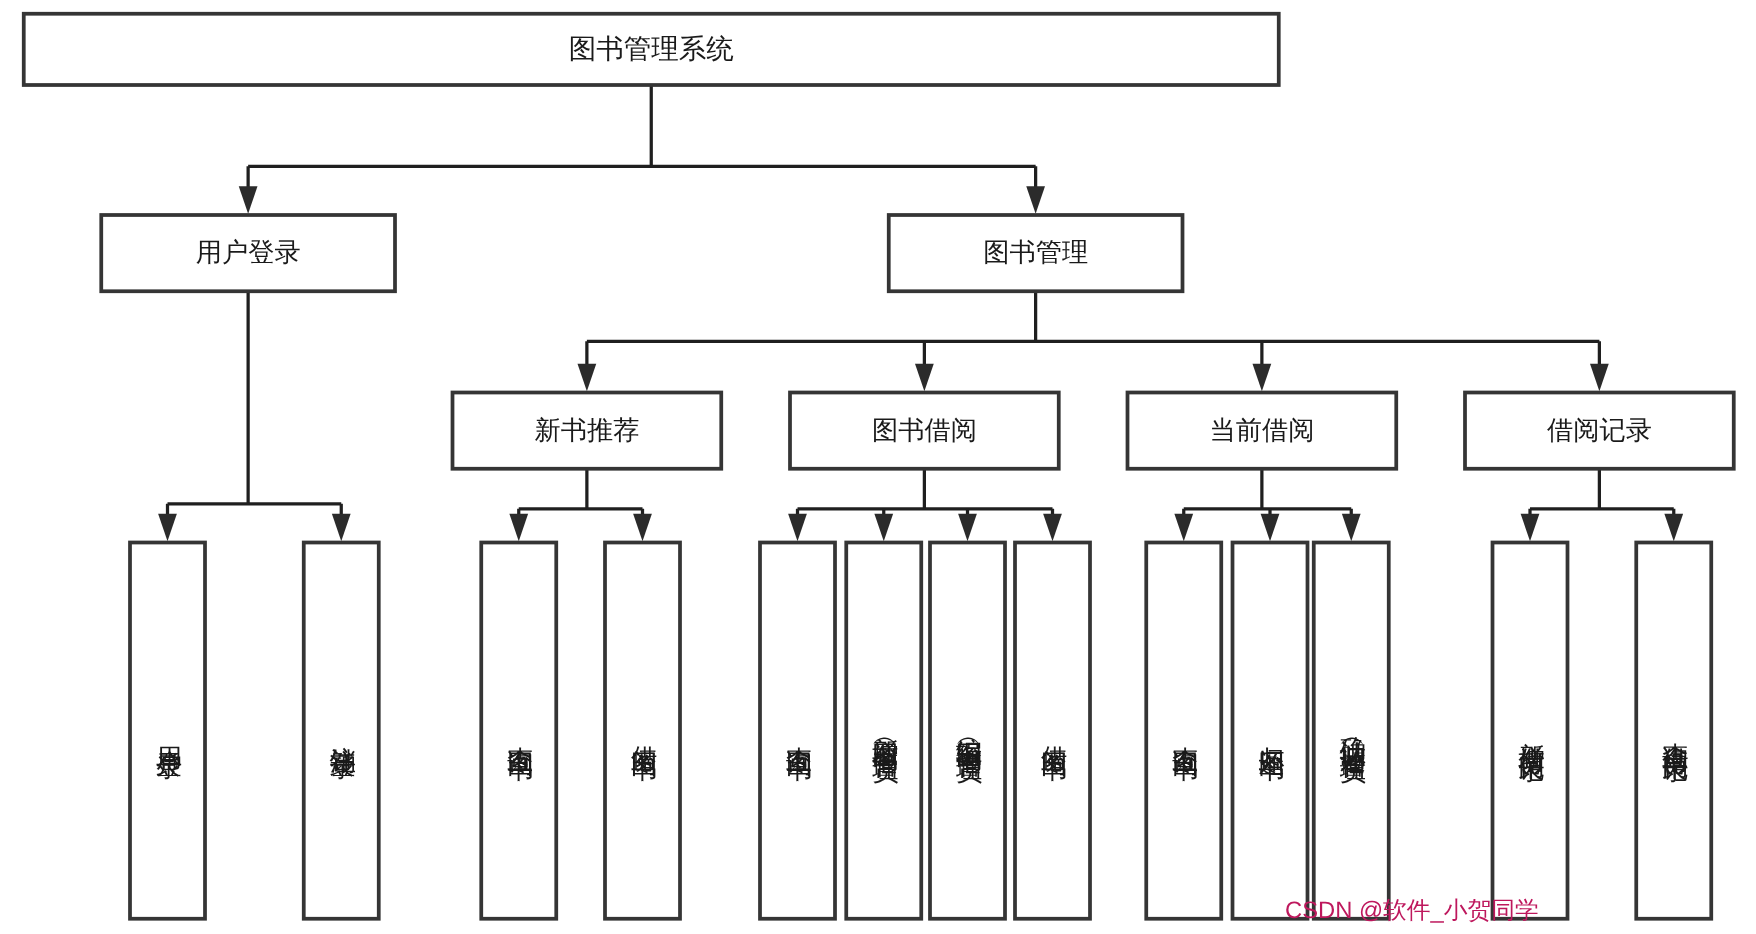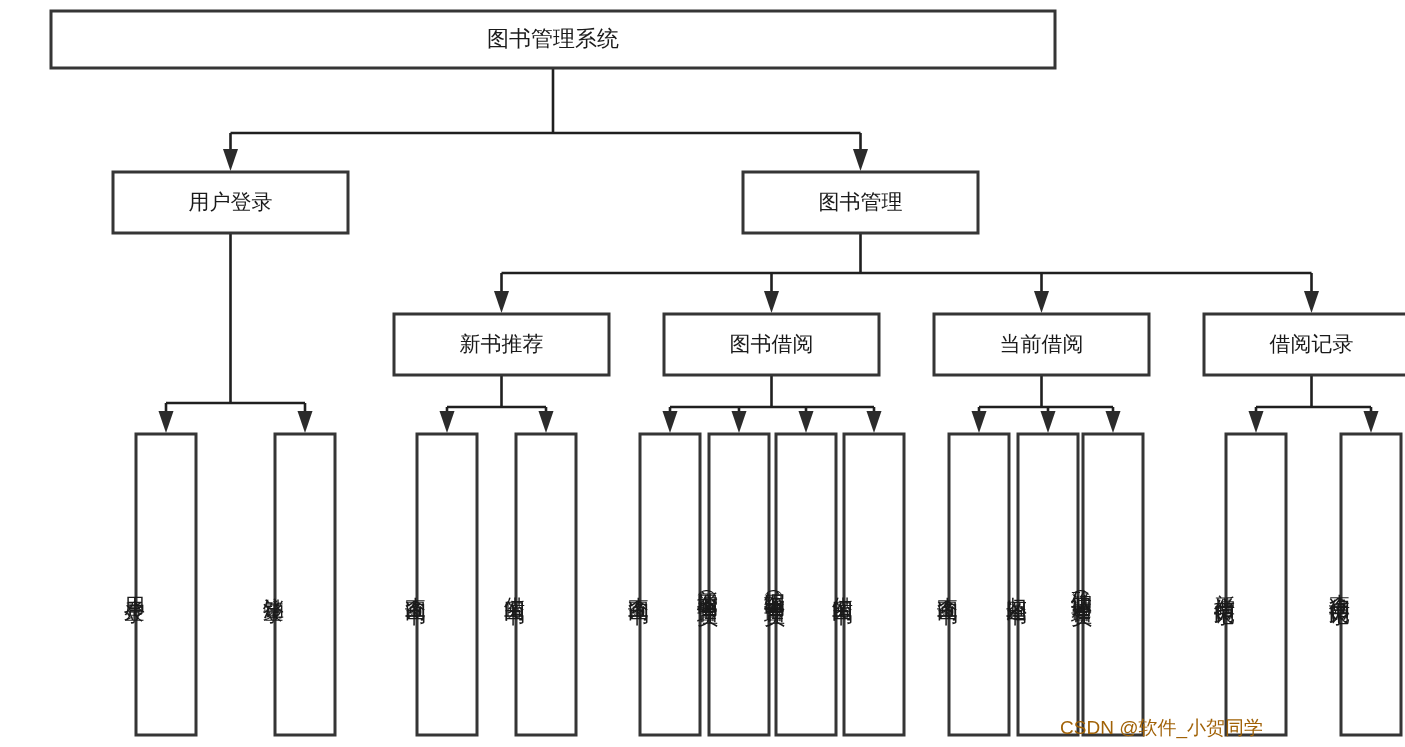--- a/index.html
+++ b/index.html
@@ -12,21 +12,20 @@
     width: 1405px;
     height: 747px;
     font-family: "Liberation Sans", "DejaVu Sans", sans-serif;
     overflow: hidden;
     position: relative;
   }
   #diagram-root {
     position: relative;
     width: 1243px;
     height: 747px;
-    padding-left: 32px;
   }
   svg.diagram {
     display: block;
     width: 1405px;
     height: 747px;
   }
   .node-box {
     fill: #ffffff;
     stroke: #353535;
     stroke-width: 3;
@@ -73,21 +72,21 @@
     color: #1a1a1a;
     white-space: nowrap;
     text-align: center;
   }
   .watermark {
     position: absolute;
     right: 12px;
     bottom: 6px;
     font-family: "Liberation Sans", "DejaVu Sans", sans-serif;
     font-size: 19px;
-    color: #a16207;
+    color: #be185d;
     white-space: nowrap;
     user-select: none;
     text-align: right;
   }
 </style>
 </head>
 <body>
 
 <div id="diagram-root">
   <svg class="diagram" id="diagram-svg" viewBox="0 0 1405 747" xmlns="http://www.w3.org/2000/svg">

